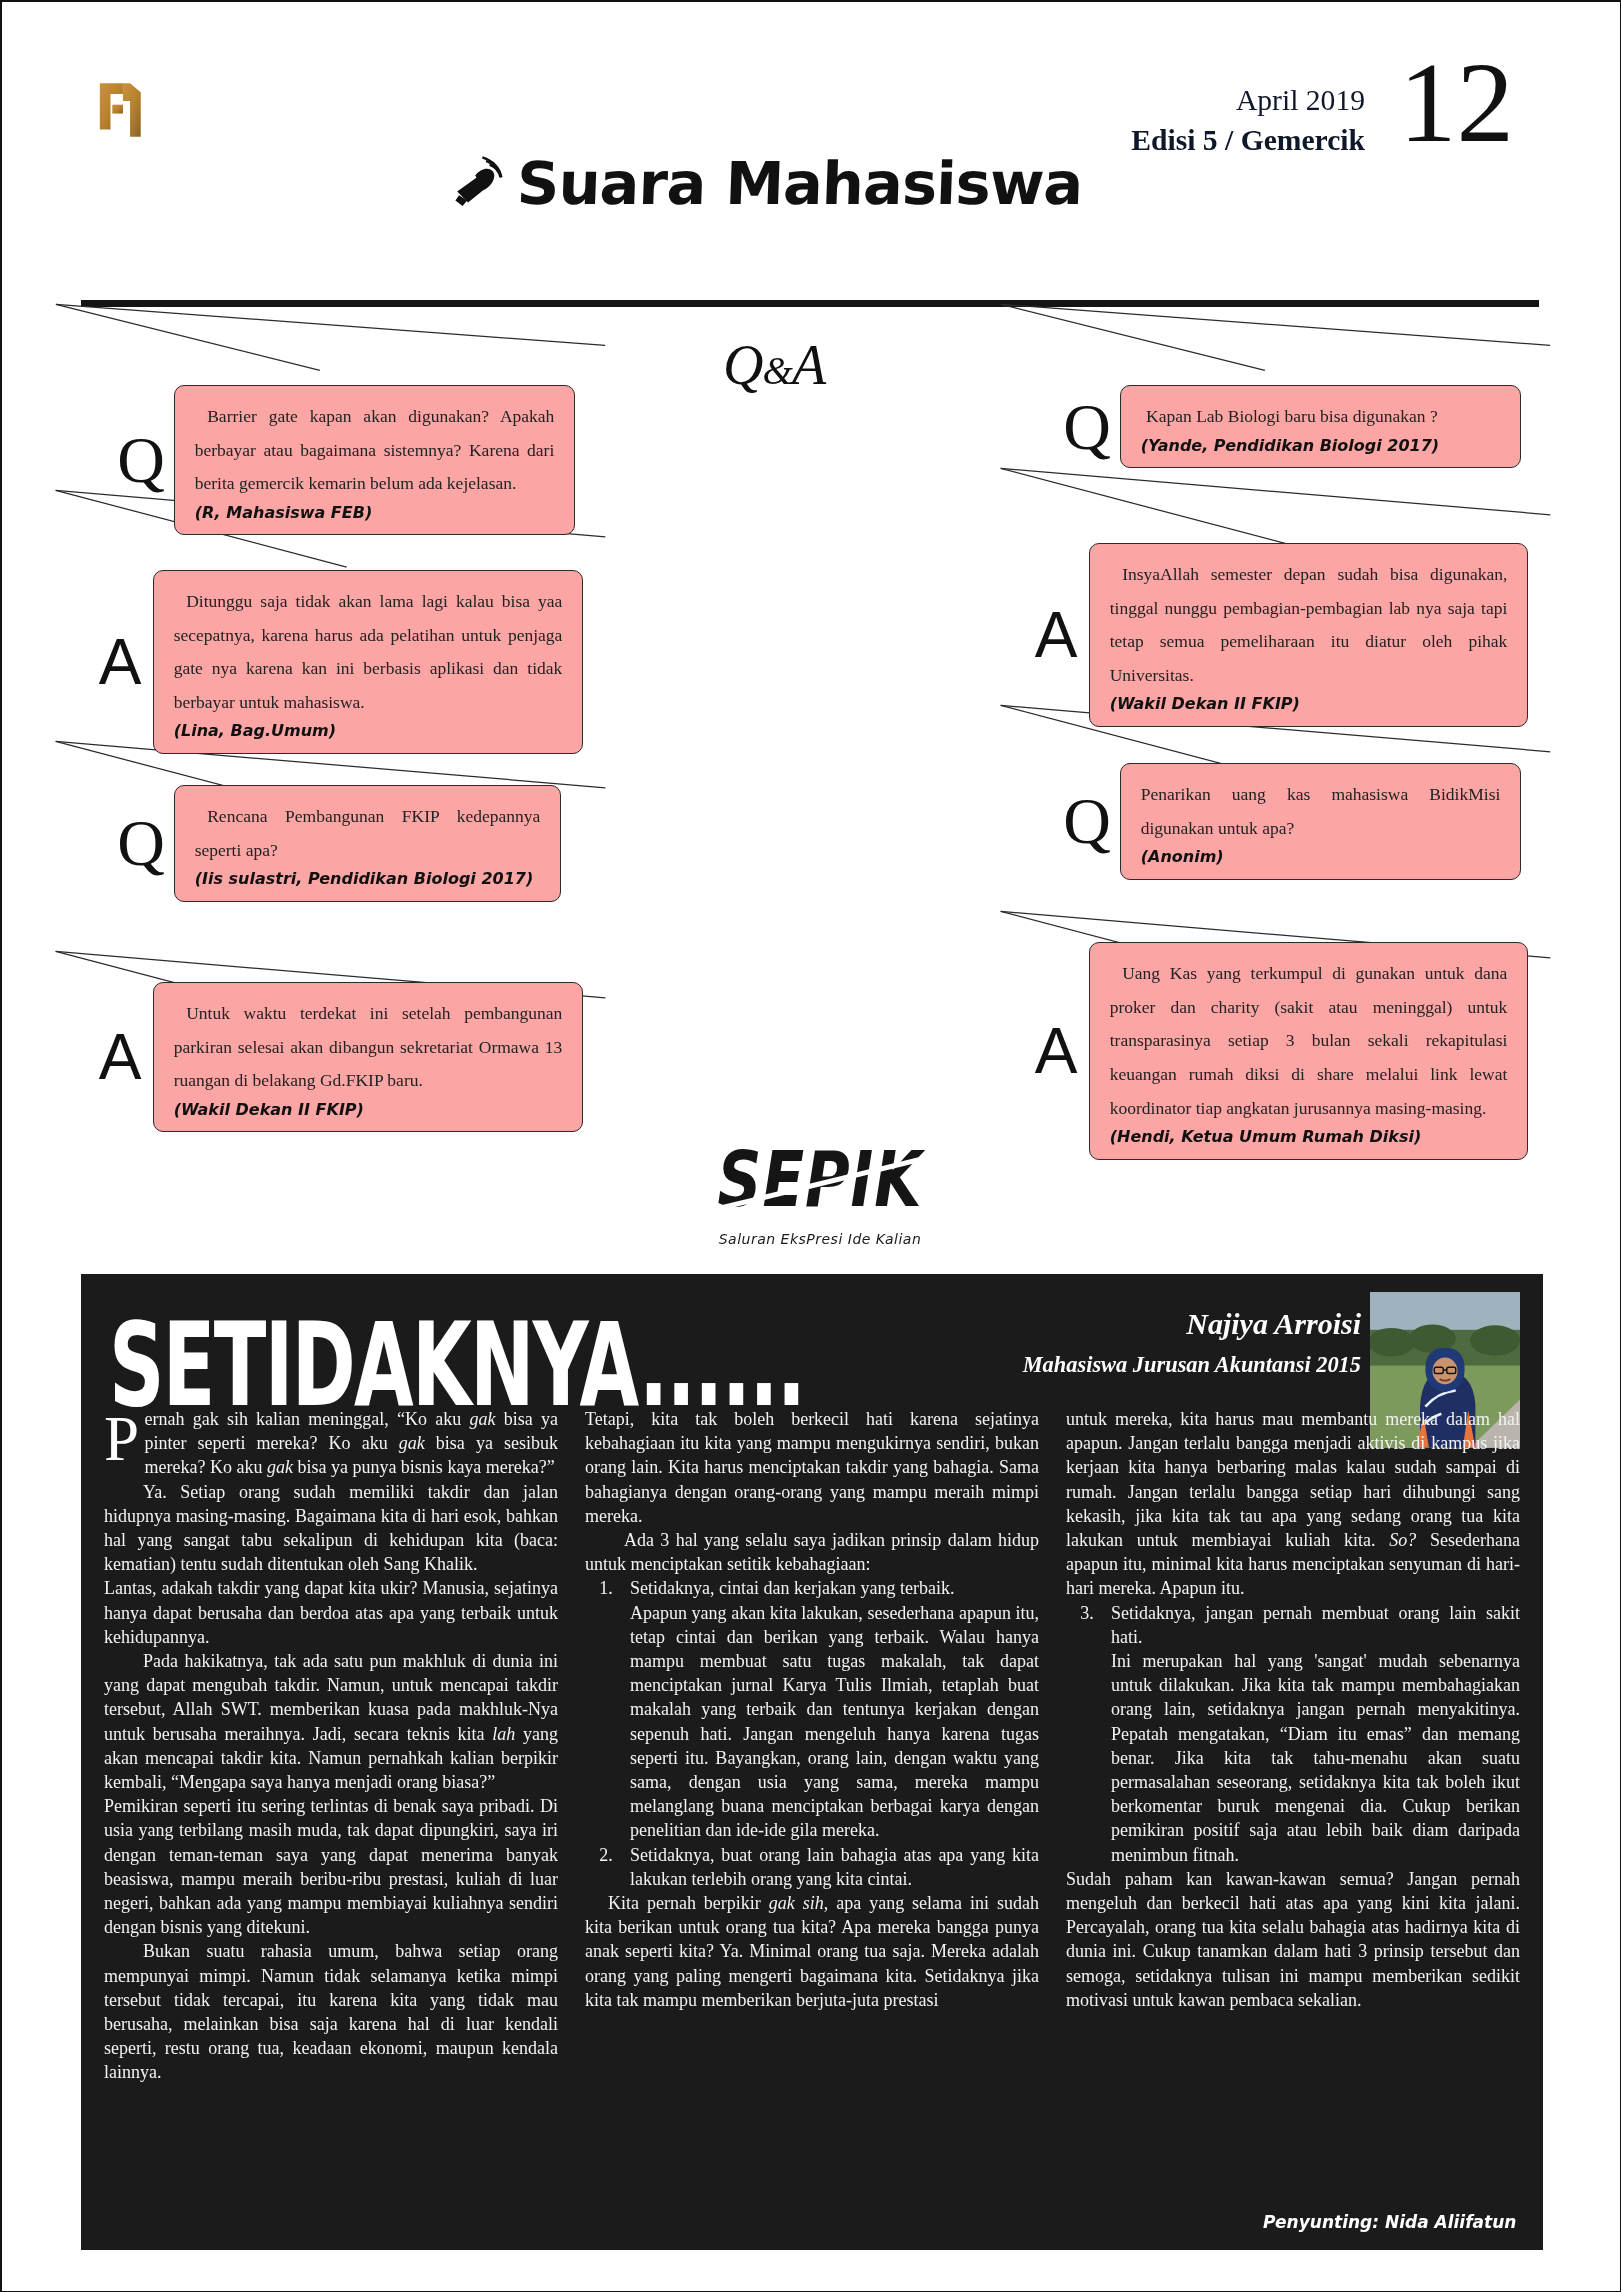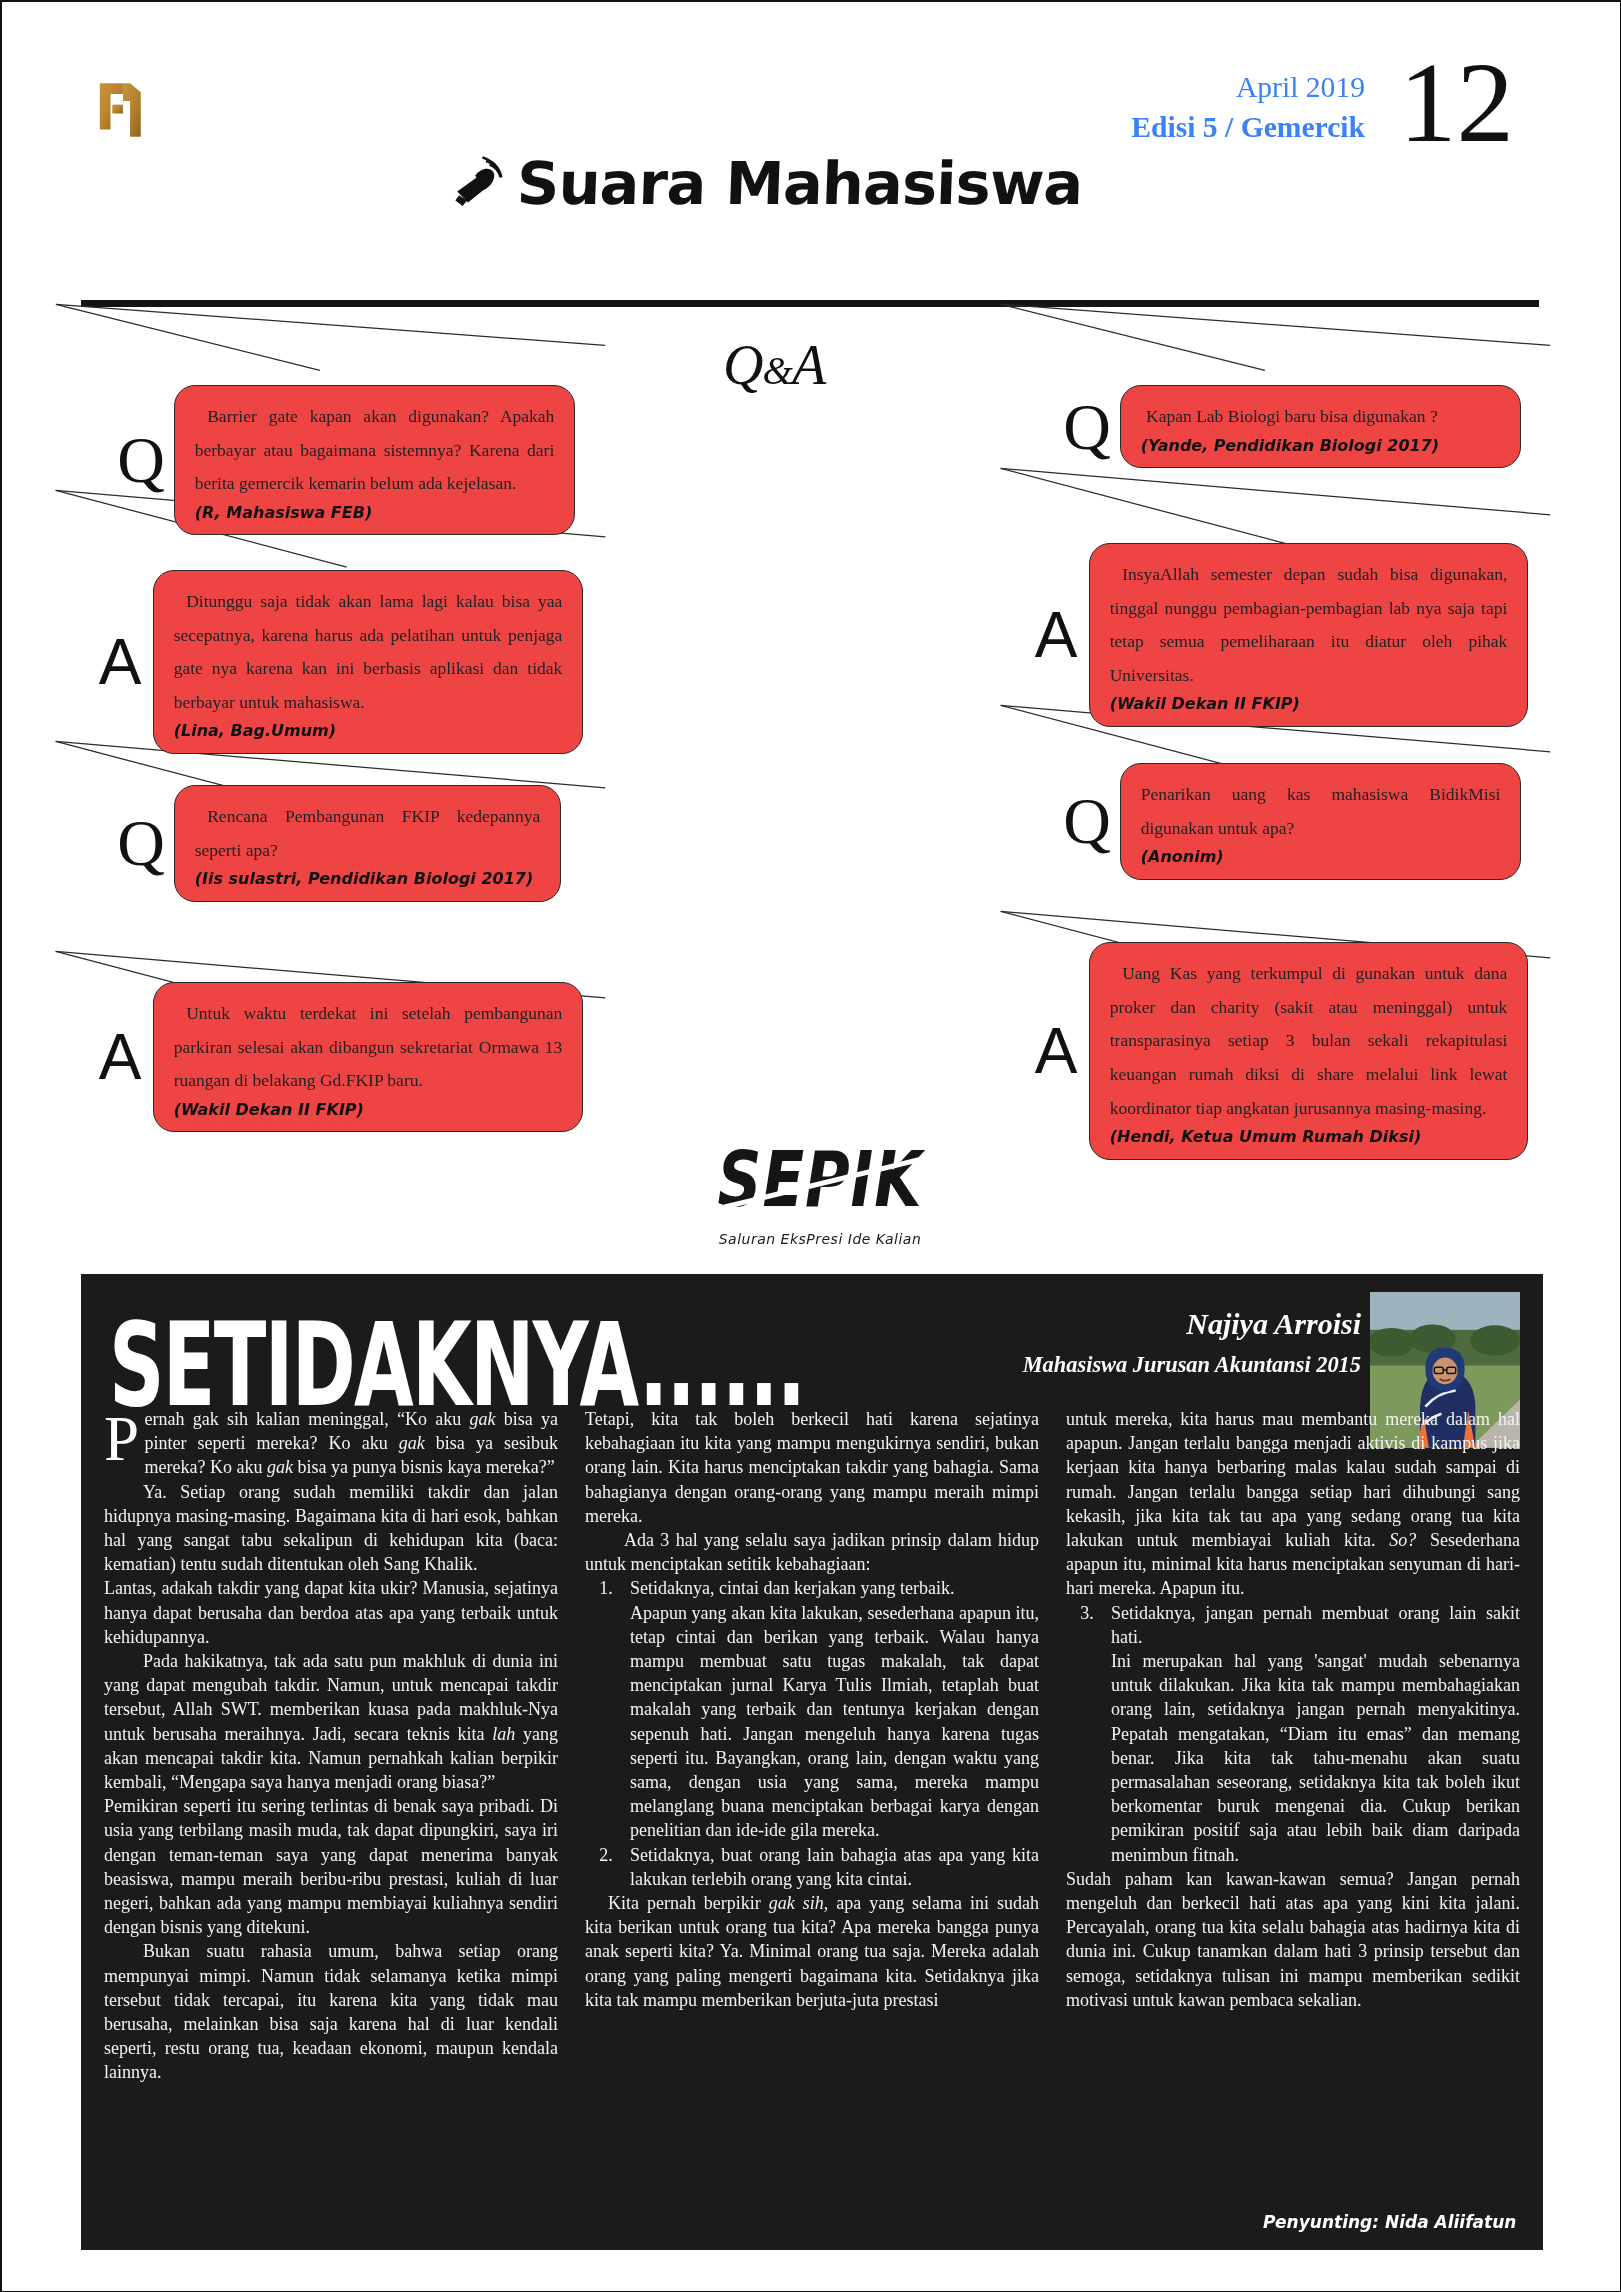--- a/index.html
+++ b/index.html
@@ -33,24 +33,24 @@
   #megaphone-icon { width: 63px; height: 63px; display: block; }
   #masthead-title {
     font-family: "DejaVu Sans", sans-serif;
     font-size: 59px; font-weight: 700;
     letter-spacing: -0.9px;
     color: #111; line-height: 1;
     transform: skewX(-2deg);
   }
 
   #issue-block {
-    position: absolute; right: 255px; top: 66px;
+    position: absolute; right: 255px; top: 79px;
     text-align: right;
     font-family: "Liberation Serif", serif;
-    color: #3b82f6;
+    color: #0f172a;
   }
   #issue-date { font-size: 29.6px; line-height: 1.35; }
   #issue-label { font-size: 29.6px; font-weight: 700; line-height: 1.35; }
 
   #page-number {
     position: absolute; right: 106px; top: 43px;
     font-family: "Liberation Serif", serif;
     font-size: 115px; line-height: 1; color: #111;
   }
 
@@ -72,22 +72,22 @@
 
   .qa-item { position: absolute; display: flex; align-items: center; }
   .qa-letter {
     font-family: "Liberation Serif", serif;
     font-size: 66px; line-height: 1; color: #111;
     width: 66px; text-align: center; flex: none;
   }
   .qa-letter.ans { font-family: "Liberation Sans", sans-serif; font-weight: 400; font-size: 64px; }
   .qa-bubble {
     border: 1.3px solid #2a2a2a;
-    border-radius: 21px;
-    background: #ef4444;
+    border-radius: 10px;
+    background: #fca5a5;
     padding: 14.3px 19.7px 12.5px 19.7px;
     position: relative;
   }
   .qa-text {
     font-family: "Liberation Serif", serif;
     font-size: 17.5px; line-height: 1.92;
     color: #222; text-align: justify;
     text-indent: 12.5px;
   }
   .qa-src {

